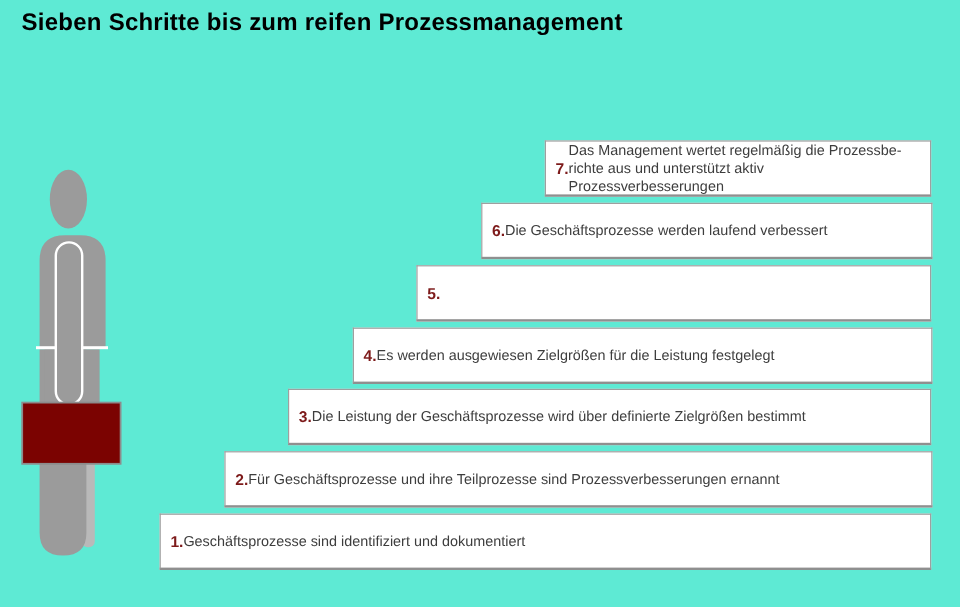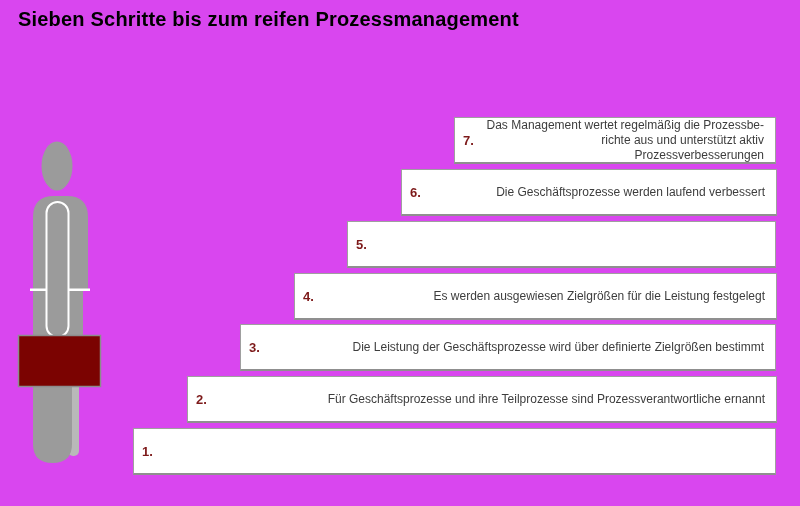--- a/index.html
+++ b/index.html
@@ -6,21 +6,21 @@
     --accent:#7d1a1a;
     --case-red:#7b0301;
     --fig-gray:#9b9b9b;
     --box-border:#9f9f9f;
     --body-text:#3d3d3d;
   }
   html,body{margin:0;padding:0;background:#fff;}
   .canvas{
     position:relative;
     width:800px;height:506px;
-    background:#d946ef;
+    background:#5eead4;
     overflow:hidden;
     font-family:"Liberation Sans", sans-serif;
   }
   .title{
     position:absolute;
     left:18px;top:8px;
     margin:0;
     font-size:20px;
     font-weight:bold;
     color:#000000;
@@ -50,21 +50,21 @@
   }
   .step .num{
     flex:0 0 auto;
     padding-left:8px;
     font-size:13px;
     font-weight:bold;
     color:var(--accent);
   }
   .step .text{
     flex:1 1 auto;
-    text-align:right;
+    text-align:left;
     padding-right:11px;
     font-size:12px;
     line-height:15px;
     color:var(--body-text);
   }
 </style>
 </head>
 <body>
 
 <div class="canvas">
@@ -86,24 +86,25 @@
     <ellipse class="fig-gray" cx="57" cy="66" rx="15.5" ry="24.5"></ellipse>
 
     <rect class="fig-arm" x="46.5" y="102" width="22" height="135" rx="11"></rect>
 
     <rect class="fig-case" x="18.5" y="235.5" width="82" height="51"></rect>
   </svg>
 
   <div class="steps">
       <div class="step" style="top: 428px; left: 133px; width: 641px;">
         <span class="num">1.</span>
+        <span class="text">Geschäftsprozesse sind identifiziert und dokumentiert</span>
       </div>
       <div class="step" style="top: 376px; left: 187px; width: 588px;">
         <span class="num">2.</span>
-        <span class="text">Für Geschäftsprozesse und ihre Teilprozesse sind Prozessverantwortliche ernannt</span>
+        <span class="text">Für Geschäftsprozesse und ihre Teilprozesse sind Prozessverbesserungen ernannt</span>
       </div>
       <div class="step" style="top: 324px; left: 240px; width: 534px;">
         <span class="num">3.</span>
         <span class="text">Die Leistung der Geschäftsprozesse wird über definierte Zielgrößen bestimmt</span>
       </div>
       <div class="step" style="top: 273px; left: 294px; width: 481px;">
         <span class="num">4.</span>
         <span class="text">Es werden ausgewiesen Zielgrößen für die Leistung festgelegt</span>
       </div>
       <div class="step" style="top: 221px; left: 347px; width: 427px;">

